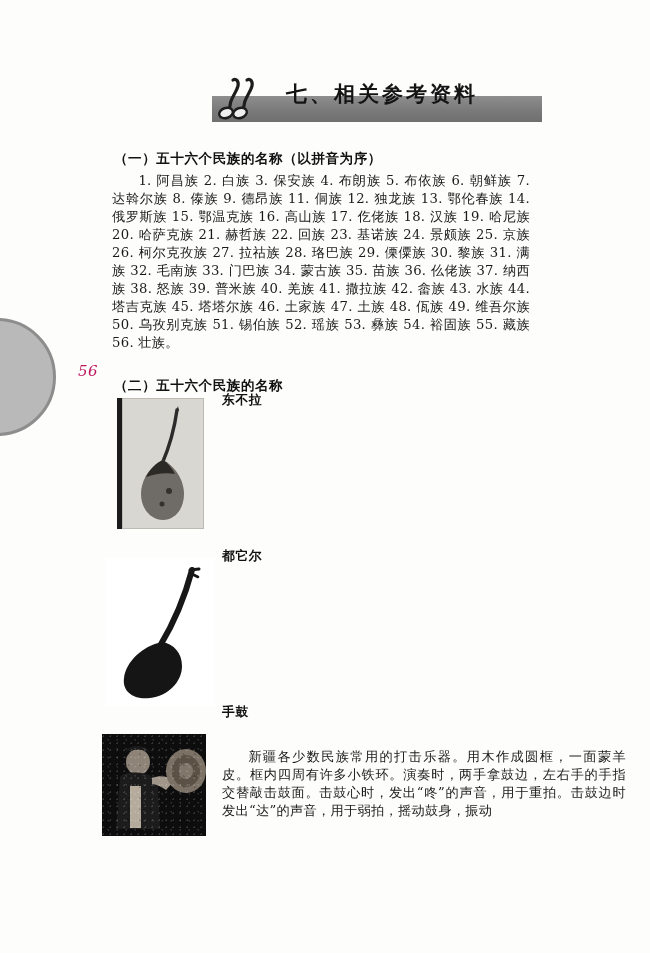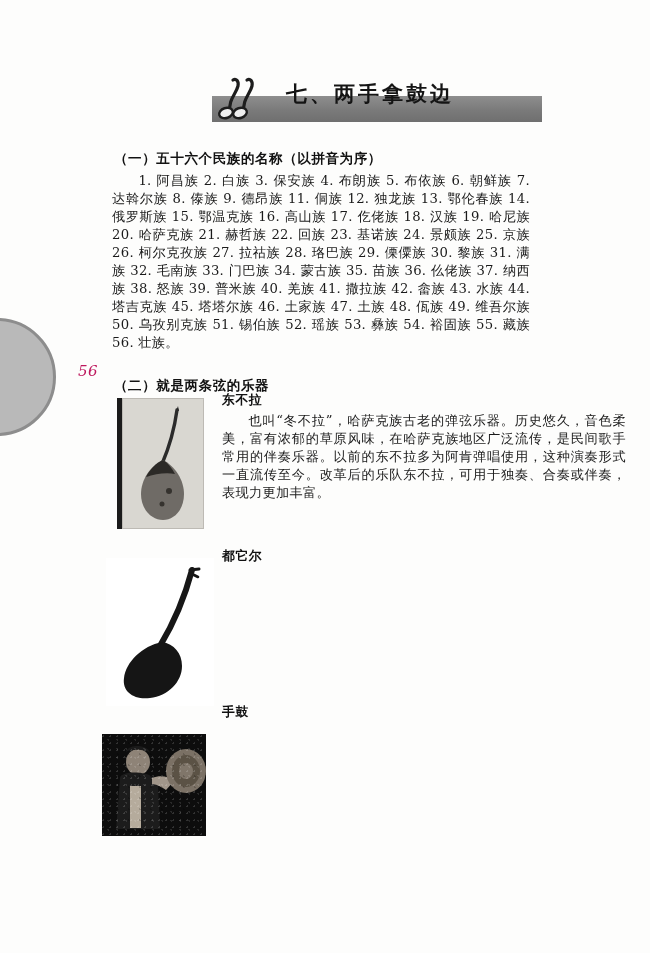--- a/index.html
+++ b/index.html
@@ -165,47 +165,44 @@
     <div class="header-note-icon">
       <svg viewBox="0 0 62 46" width="62" height="46" aria-hidden="true">
         <g fill="none" stroke="#1d1d1d" stroke-width="3.2" stroke-linecap="round">
           <path d="M16 38 C14 26 22 20 24 12 C25 7 22 4 19 6"></path>
           <path d="M30 38 C28 26 36 20 38 12 C39 7 36 4 33 6"></path>
         </g>
         <ellipse cx="12" cy="39" rx="7" ry="5" fill="#efefef" stroke="#1d1d1d" stroke-width="2.4" transform="rotate(-18 12 39)"></ellipse>
         <ellipse cx="26" cy="39" rx="7" ry="5" fill="#efefef" stroke="#1d1d1d" stroke-width="2.4" transform="rotate(-18 26 39)"></ellipse>
       </svg>
     </div>
-    <div class="header-title">七、两手拿鼓边</div>
+    <div class="header-title">七、相关参考资料</div>
   </div>
 
   <div class="section-heading" style="left:114px; top:150px;">（一）五十六个民族的名称（以拼音为序）</div>
 
   <div class="body-text" style="left:112px; top:172px; width:418px;">
     <p>1. 阿昌族 2. 白族 3. 保安族 4. 布朗族 5. 布依族 6. 朝鲜族 7. 达斡尔族 8. 傣族 9. 德昂族 11. 侗族 12. 独龙族 13. 鄂伦春族 14. 俄罗斯族 15. 鄂温克族 16. 高山族 17. 仡佬族 18. 汉族 19. 哈尼族 20. 哈萨克族 21. 赫哲族 22. 回族 23. 基诺族 24. 景颇族 25. 京族 26. 柯尔克孜族 27. 拉祜族 28. 珞巴族 29. 傈僳族 30. 黎族 31. 满族 32. 毛南族 33. 门巴族 34. 蒙古族 35. 苗族 36. 仫佬族 37. 纳西族 38. 怒族 39. 普米族 40. 羌族 41. 撒拉族 42. 畲族 43. 水族 44. 塔吉克族 45. 塔塔尔族 46. 土家族 47. 土族 48. 佤族 49. 维吾尔族50. 乌孜别克族 51. 锡伯族 52. 瑶族 53. 彝族 54. 裕固族 55. 藏族 56. 壮族。</p>
   </div>
 
-  <div class="section-heading" style="left:114px; top:377px;">（二）就是两条弦的乐器</div>
+  <div class="section-heading" style="left:114px; top:377px;">（二）五十六个民族的名称</div>
 
   <div class="instrument-figure figure-dombra">
     <svg viewBox="0 0 82 131" width="82" height="131" aria-hidden="true">
       <rect x="0" y="0" width="82" height="131" fill="#d9d7d1"></rect>
       <rect x="0" y="0" width="82" height="131" fill="none" stroke="#bdbab4" stroke-width="2"></rect>
       <path d="M56 8 L57 13 L54 13 Z" fill="#2a2a2a"></path>
       <path d="M55 12 C52 34 46 52 40 66" stroke="#2b2b2b" stroke-width="3.4" fill="none" stroke-linecap="round"></path>
       <path d="M41 62 C28 68 19 82 19 96 C19 112 30 122 41 122 C52 122 62 112 62 96 C62 82 53 68 41 62 Z" fill="#6f6b66"></path>
       <path d="M41 62 C34 65 28 71 24 79 C33 76 44 74 53 76 C50 70 46 65 41 62 Z" fill="#2c2a27"></path>
       <ellipse cx="47" cy="93" rx="3" ry="3" fill="#35322e"></ellipse>
       <ellipse cx="40" cy="106" rx="2.5" ry="2.5" fill="#35322e"></ellipse>
     </svg>
   </div>
   <div class="instrument-label" style="left:222px; top:392px;">东不拉</div>
-  <div class="body-text" style="left:222px; top:412px; width:404px;">
-    <p>也叫“冬不拉”，哈萨克族古老的弹弦乐器。历史悠久，音色柔美，富有浓郁的草原风味，在哈萨克族地区广泛流传，是民间歌手常用的伴奏乐器。以前的东不拉多为阿肯弹唱使用，这种演奏形式一直流传至今。改革后的乐队东不拉，可用于独奏、合奏或伴奏，表现力更加丰富。</p>
-  </div>
 
   <div class="instrument-figure figure-dutar">
     <svg viewBox="0 0 108 148" width="108" height="148" aria-hidden="true">
       <rect x="0" y="0" width="108" height="148" fill="#ffffff"></rect>
       <path d="M84 12 L93 11" stroke="#141414" stroke-width="3" stroke-linecap="round"></path>
       <path d="M86 16 L92 19" stroke="#141414" stroke-width="2.6" stroke-linecap="round"></path>
       <path d="M86 12 C78 42 66 68 54 88" stroke="#171717" stroke-width="6" fill="none" stroke-linecap="round"></path>
       <path d="M56 84 C36 88 20 104 18 120 C16 134 28 142 44 140 C62 138 76 124 76 108 C76 95 68 86 56 84 Z" fill="#151515"></path>
     </svg>
   </div>
@@ -220,14 +217,17 @@
       <rect x="28" y="52" width="11" height="42" fill="#b5ab9c"></rect>
       <path d="M50 44 C58 41 66 42 72 47 L64 56 C58 52 53 50 50 50 Z" fill="#a1968a"></path>
       <ellipse cx="84" cy="37" rx="20" ry="22" fill="#7b7165"></ellipse>
       <ellipse cx="84" cy="37" rx="14" ry="16" fill="#5b5245"></ellipse>
       <ellipse cx="84" cy="37" rx="7" ry="8" fill="#80766a"></ellipse>
       </svg><div class="noise"></div>
     
     <div class="noise"></div>
   </div>
   <div class="instrument-label" style="left:222px; top:704px;">手鼓</div>
+  <div class="body-text" style="left:222px; top:748px; width:404px;">
+    <p>新疆各少数民族常用的打击乐器。用木作成圆框，一面蒙羊皮。框内四周有许多小铁环。演奏时，两手拿鼓边，左右手的手指交替敲击鼓面。击鼓心时，发出“咚”的声音，用于重拍。击鼓边时发出“达”的声音，用于弱拍，摇动鼓身，振动</p>
+  </div>
 
 </div>
 
 </body></html>

